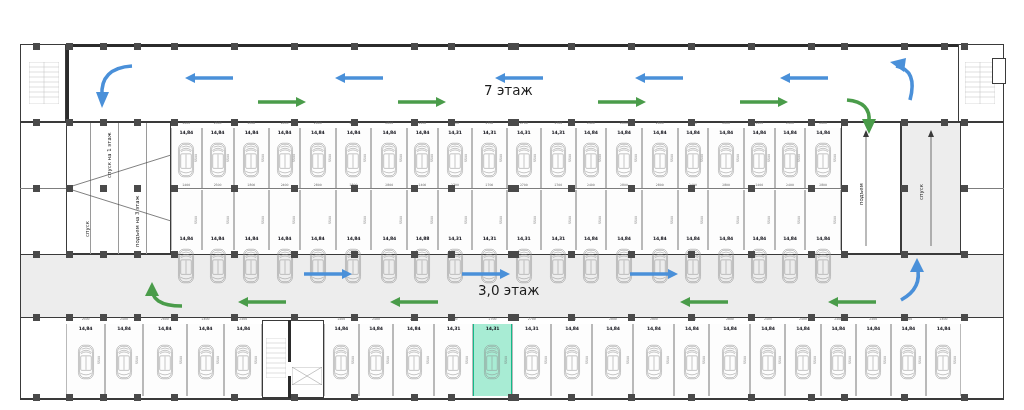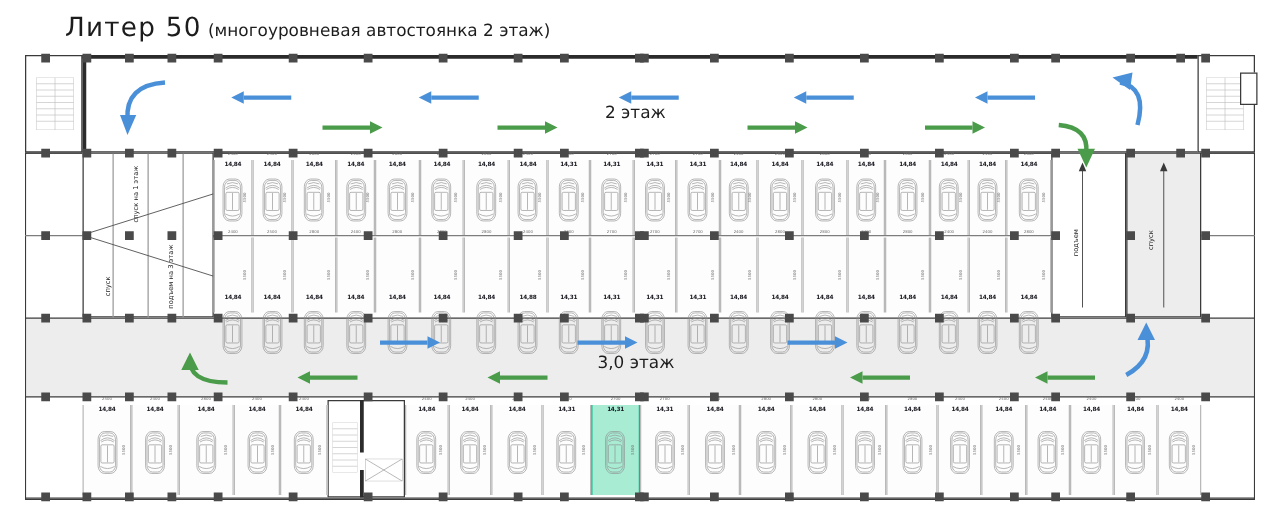--- a/index.html
+++ b/index.html
@@ -54,24 +54,20 @@
 
   
   .stair{position:absolute;}
   .stair svg{display:block;}
 </style>
 </head>
 <body>
 
 <div id="plan">
 
-  <div class="title-wrap">
-    <span class="title-main">Литер 50</span>
-    <span class="title-sub">(многоуровневая автостоянка 2 этаж)</span>
-  </div>
 
   <div class="shell" style="left:20px;top:44px;width:984px;height:78px;"></div>
 
   <div class="shell" style="left:20px;top:44px;width:46px;height:78px;"></div>
   <div class="stair" style="left:29px;top:62px;">
     <svg width="30" height="42">
       <rect x="0" y="0" width="30" height="42" fill="#fff" stroke="#b5b5b5" stroke-width="0.5"></rect>
       <g stroke="#bdbdbd" stroke-width="0.5">
         <line x1="0" y1="5" x2="30" y2="5"></line>
           <line x1="0" y1="10" x2="30" y2="10"></line>
@@ -1603,16 +1599,16 @@
         </svg>
       </div>
       <div class="arrow" style="left: 828px; top: 296px;">
         <svg width="48" height="12">
           <line x1="48" y1="6" x2="10" y2="6" stroke="#4a9c4a" stroke-width="3.4"></line>
           <polygon points="0,6 10,1 10,11" fill="#4a9c4a"></polygon>
         </svg>
       </div>
     </div>
 
-  <div class="flab" style="left:484px;top:82px;">2 этаж</div>
+  <div class="flab" style="left:484px;top:82px;">7 этаж</div>
   <div class="flab" style="left:478px;top:282px;">3,0 этаж</div>
 
 </div>
 
 </body></html>

